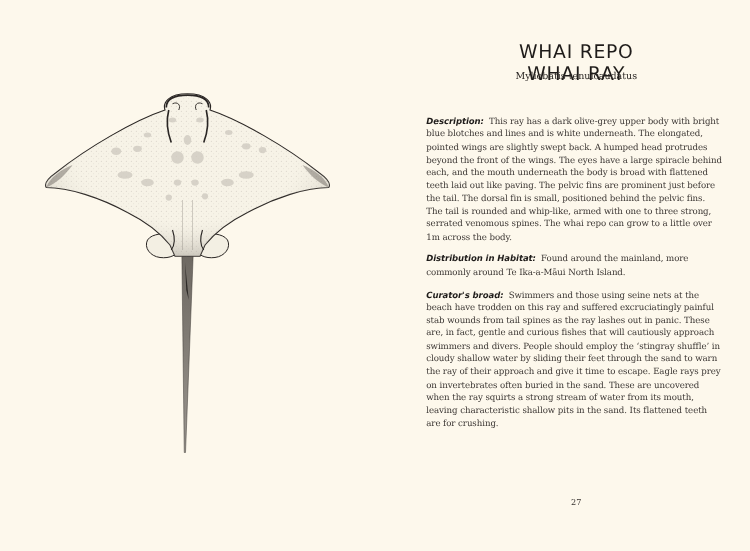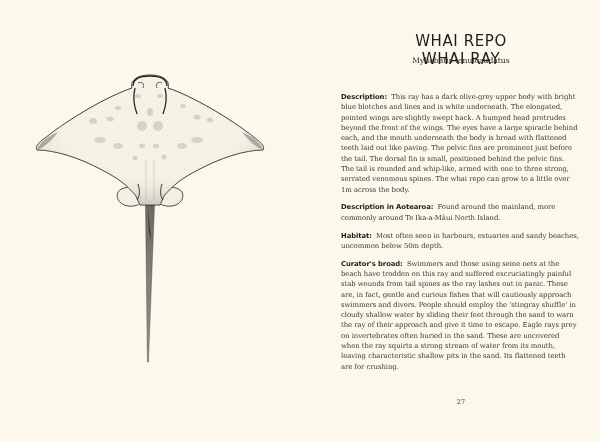--- a/index.html
+++ b/index.html
@@ -65,20 +65,21 @@
       line-height: 10.3px;
       color: #3a3532;
       letter-spacing: -0.05px;
     }
     .section .label {
       font-family: "DejaVu Sans", sans-serif;
       font-weight: bold;
       color: #1f1c1a;
       font-size: 6.8px;
       margin-right: 2px;
+      font-style: italic;
     }
     .page-number {
       position: absolute;
       left: 341px;
       width: 240px;
       top: 398px;
       text-align: center;
       font-size: 6.5px;
       color: #3a3532;
       margin: 0;
@@ -192,26 +193,22 @@
 </h1>
 
 <p class="scientific-name">Myliobatis tenuicaudatus</p>
 
 <div class="sections">
   <p class="section">
     <span class="label">Description:</span>
     <span>This ray has a dark olive-grey upper body with bright blue blotches and lines and is white underneath. The elongated, pointed wings are slightly swept back. A humped head protrudes beyond the front of the wings. The eyes have a large spiracle behind each, and the mouth underneath the body is broad with flattened teeth laid out like paving. The pelvic fins are prominent just before the tail. The dorsal fin is small, positioned behind the pelvic fins. The tail is rounded and whip-like, armed with one to three strong, serrated venomous spines. The whai repo can grow to a little over 1m across the body.</span>
   </p>
   <p class="section">
-    <span class="label">Description in Aotearoa:</span>
+    <span class="label">Distribution in Habitat:</span>
     <span>Found around the mainland, more commonly around Te Ika-a-Māui North Island.</span>
-  </p>
-  <p class="section">
-    <span class="label">Habitat:</span>
-    <span>Most often seen in harbours, estuaries and sandy beaches, uncommon below 50m depth.</span>
   </p>
   <p class="section">
     <span class="label">Curator's broad:</span>
     <span>Swimmers and those using seine nets at the beach have trodden on this ray and suffered excruciatingly painful stab wounds from tail spines as the ray lashes out in panic. These are, in fact, gentle and curious fishes that will cautiously approach swimmers and divers. People should employ the ‘stingray shuffle’ in cloudy shallow water by sliding their feet through the sand to warn the ray of their approach and give it time to escape. Eagle rays prey on invertebrates often buried in the sand. These are uncovered when the ray squirts a strong stream of water from its mouth, leaving characteristic shallow pits in the sand. Its flattened teeth are for crushing.</span>
   </p>
 </div>
 
 <p class="page-number">27</p>
 
 </body></html>

